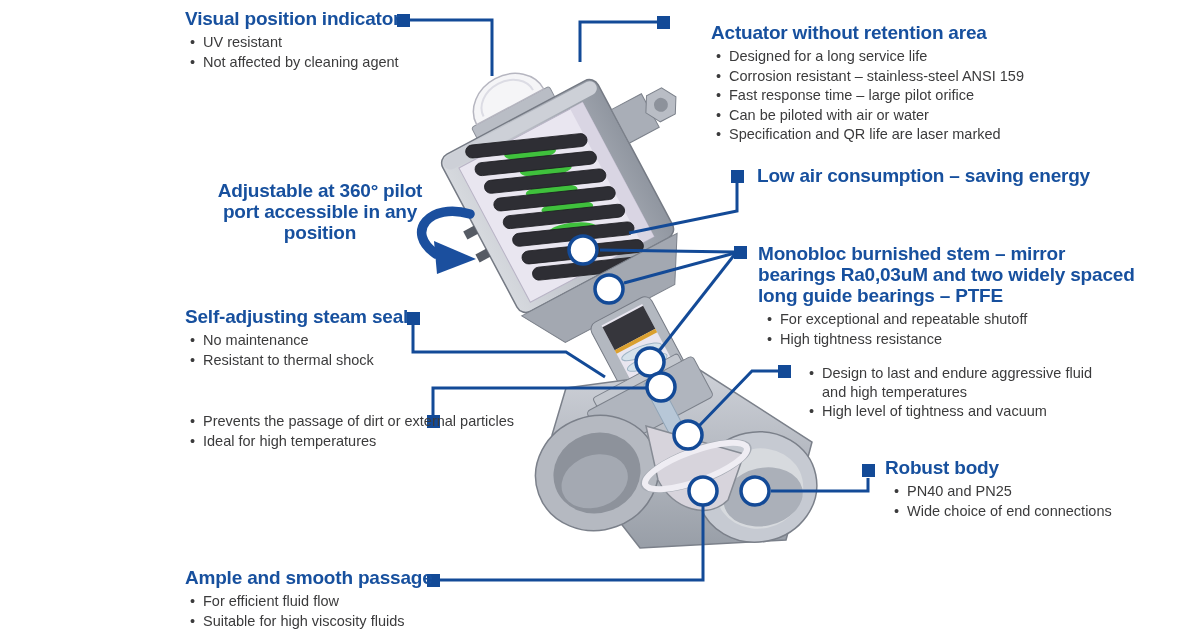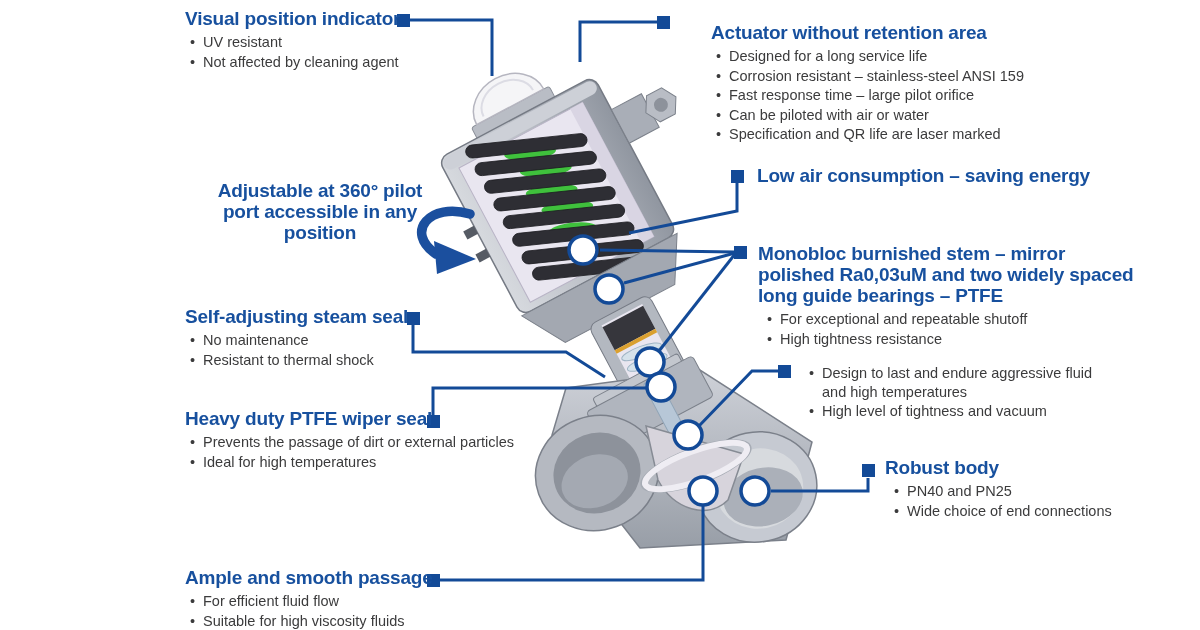--- a/index.html
+++ b/index.html
@@ -169,21 +169,21 @@
     <div class="callout-title">port accessible in any</div>
     <div class="callout-title">position</div>
   </div>
 
   <div class="callout" style="left:757px;top:165px;">
     <div class="callout-title">Low air consumption – saving energy</div>
   </div>
 
   <div class="callout" style="left:758px;top:243px;">
     <div class="callout-title">Monobloc burnished stem – mirror</div>
-    <div class="callout-title">polished Ra0,03uM and two widely spaced</div>
+    <div class="callout-title">bearings Ra0,03uM and two widely spaced</div>
     <div class="callout-title">long guide bearings – PTFE</div>
     <ul class="bullets" style="margin-left:8px;">
       <li>For exceptional and repeatable shutoff</li>
       <li>High tightness resistance</li>
     </ul>
   </div>
 
   <div class="callout" style="left:185px;top:306px;">
     <div class="callout-title">Self-adjusting steam seal</div>
     <ul class="bullets">
@@ -193,21 +193,20 @@
   </div>
 
   <div class="callout" style="left:798px;top:360px;">
     <ul class="bullets" style="max-width:310px;margin-left:10px;">
       <li>Design to last and endure aggressive fluid and high temperatures</li>
       <li>High level of tightness and vacuum</li>
     </ul>
   </div>
 
   <div class="callout" style="left:185px;top:408px;">
-    <div class="callout-title">Heavy duty PTFE wiper seal</div>
     <ul class="bullets">
       <li>Prevents the passage of dirt or external particles</li>
       <li>Ideal for high temperatures</li>
     </ul>
   </div>
 
   <div class="callout" style="left:885px;top:457px;">
     <div class="callout-title">Robust body</div>
     <ul class="bullets" style="margin-left:8px;">
       <li>PN40 and PN25</li>

